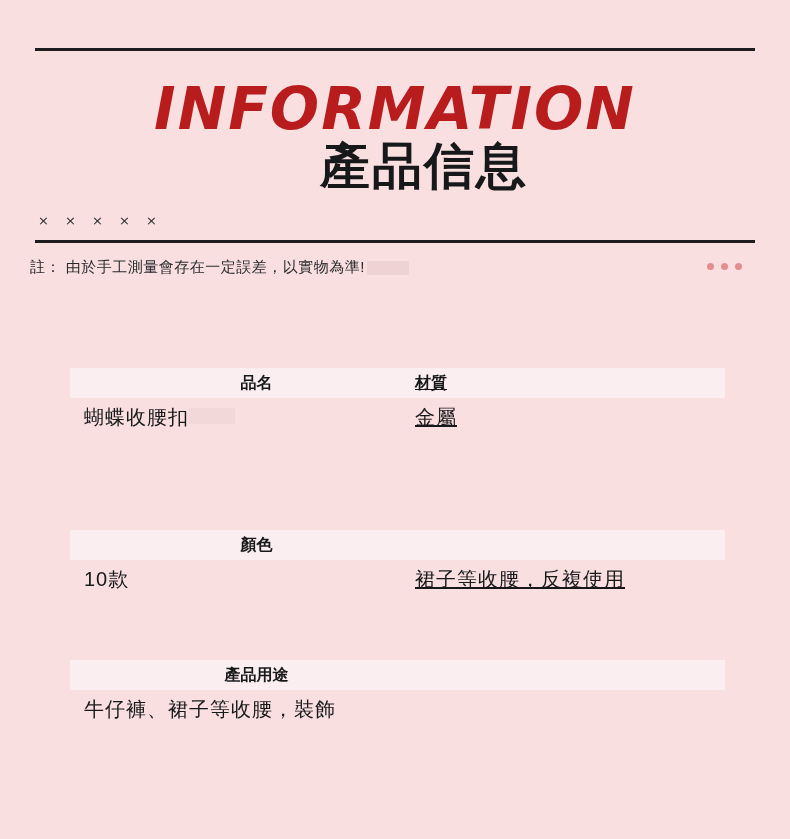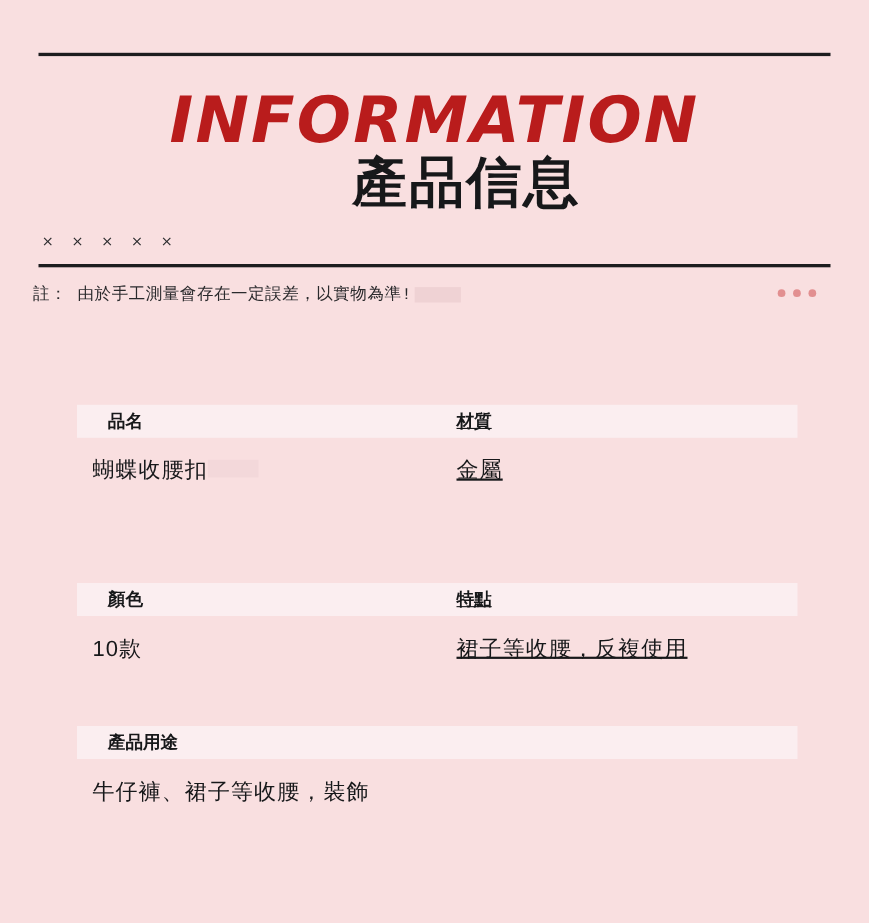--- a/index.html
+++ b/index.html
@@ -70,21 +70,20 @@
     font-family: "DejaVu Sans", sans-serif;
   }
 
   .note {
     position: absolute;
     left: 30px;
     top: 258px;
     font-size: 15px;
     color: #2a2a2c;
     letter-spacing: 0.5px;
-    font-family: Liberation Mono, monospace;
   }
   .note-highlight {
     display: inline-block;
     width: 42px;
     height: 14px;
     background: #efd2d4;
     vertical-align: middle;
     margin-left: 2px;
   }
 
@@ -116,35 +115,35 @@
     align-items: center;
   }
   .spec-head .cell {
     font-size: 16px;
     font-weight: bold;
     color: #17181a;
   }
   .spec-body {
     display: flex;
     align-items: flex-start;
-    padding-top: 16px;
+    padding-top: 6px;
   }
   .spec-body .cell {
     font-size: 20px;
     color: #17181a;
     letter-spacing: 1px;
   }
   .col-a { width: 345px; padding-left: 14px; box-sizing: border-box; }
   .col-b { width: 300px; padding-left: 0; box-sizing: border-box; text-decoration: underline; }
 
   .spec-1 { top: 368px; }
   .spec-2 { top: 514px; margin-top: 16px; }
   .spec-3 { top: 660px; }
 
-  .head-pad-a { padding-left: 28px; }
+  .head-pad-a { padding-left: 28px; text-align: center; }
 
   .blurpatch {
     display: inline-block;
     width: 46px;
     height: 16px;
     background: #f3d8da;
     vertical-align: baseline;
   }
 </style>
 </head>
@@ -178,21 +177,20 @@
     </div>
     <div class="spec-body">
       <div class="cell col-a"><span>蝴蝶收腰扣</span><span class="blurpatch"></span></div>
       <div class="cell col-b">金屬</div>
     </div>
   </div>
 
   <div class="spec-block spec-2">
     <div class="spec-head">
       <div class="cell col-a head-pad-a">顏色</div>
-      <div class="cell col-b">特點</div>
     </div>
     <div class="spec-body">
       <div class="cell col-a">10款</div>
       <div class="cell col-b">裙子等收腰，反複使用</div>
     </div>
   </div>
 
   <div class="spec-block spec-3">
     <div class="spec-head">
       <div class="cell col-a head-pad-a">產品用途</div>

